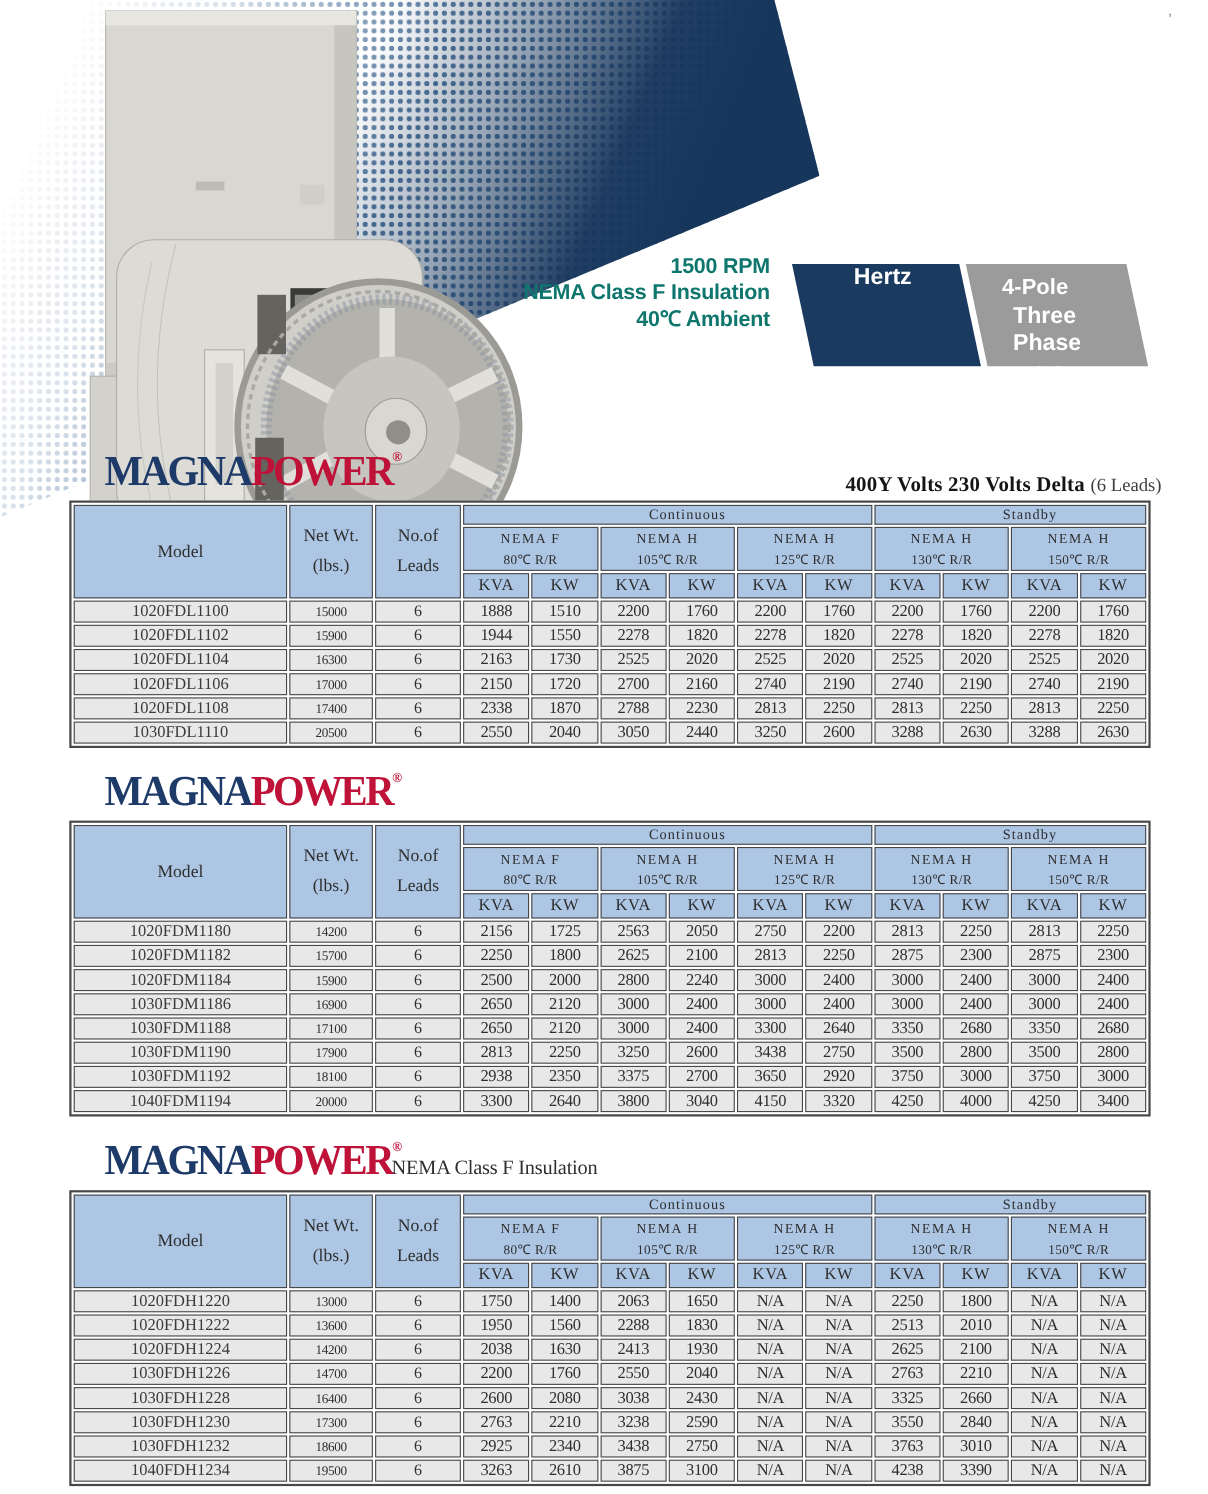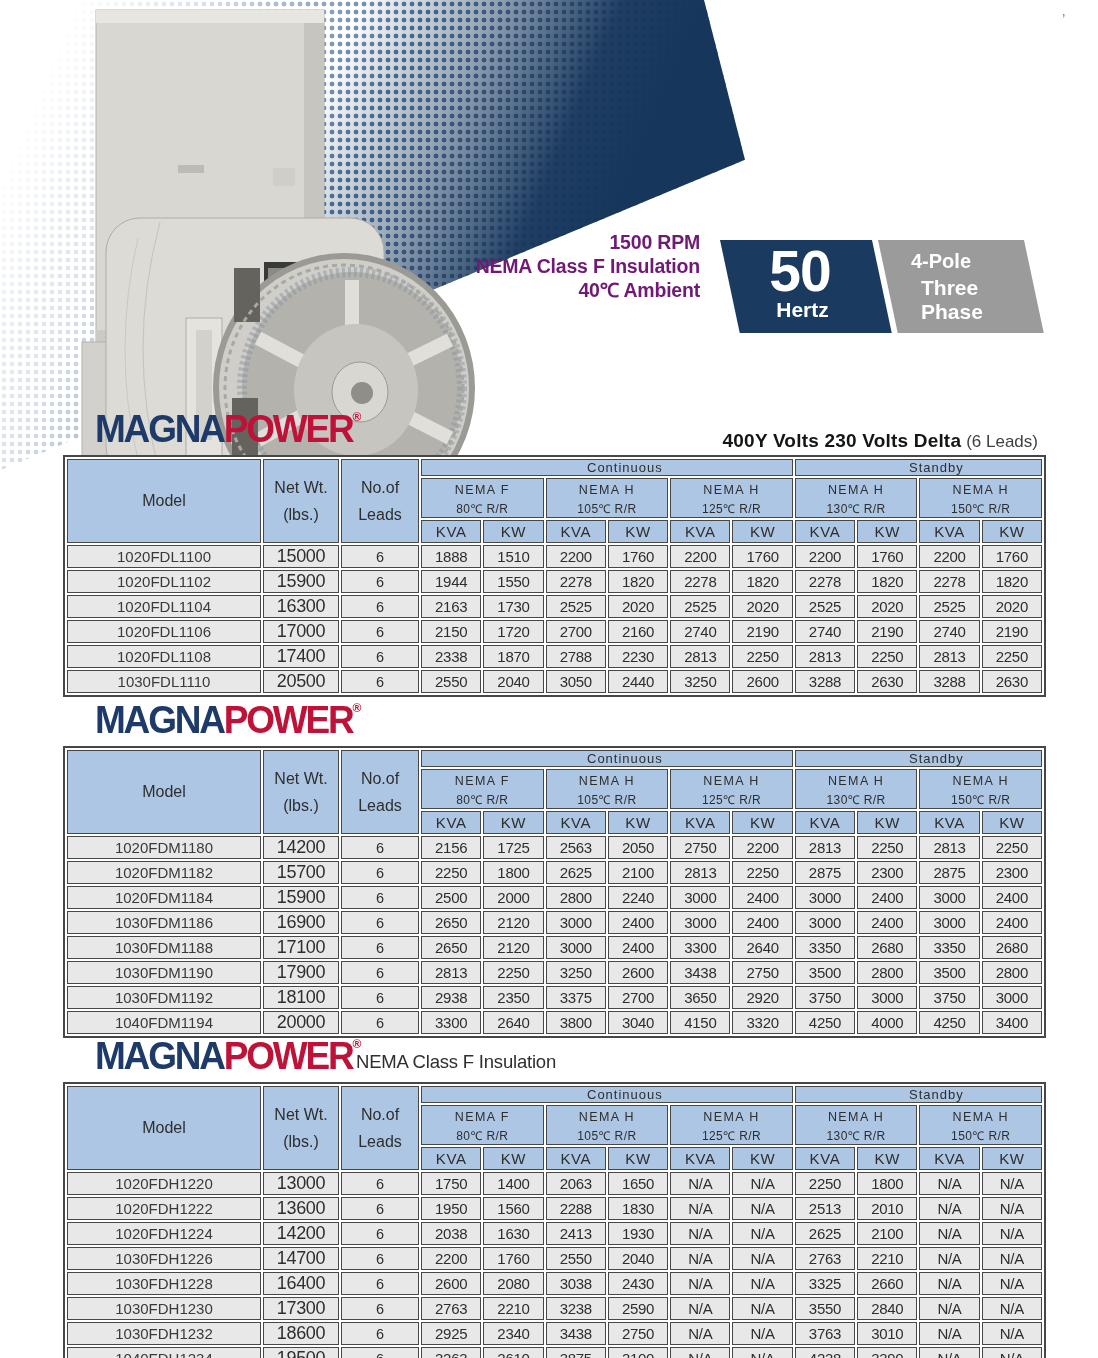--- a/index.html
+++ b/index.html
@@ -16,66 +16,66 @@
       radial-gradient(circle at 50% 50%, #51759d 2.1px, rgba(81,117,157,0) 2.7px);
     background-size: 100% 100%, 100% 100%, 8px 8px;
   }
   .stray { position:absolute; left:1062px; top:10px; font-size:15px; color:#8a8a8a; }
 
   .generator { position:absolute; left:18px; top:0; width:458px; height:522px; }
 
   
   .specs {
     position:absolute; right:398px; top:231px; width:420px;
-    text-align:right; font-size:19.5px; font-weight:bold; color:#701a75; line-height:23.8px;
+    text-align:right; font-size:19.5px; font-weight:bold; color:#0f766e; line-height:23.8px;
     letter-spacing:-0.2px;
   }
   .specs sup { font-size:11px; }
 
   
   .badge { position:absolute; top:240px; height:93px; }
   .badge-hz   { left:720px; width:152px; }
   .badge-type { left:878px; width:146px; }
   .badge-bg { position:absolute; inset:0; transform:skewX(12deg); transform-origin:0 0; }
   .badge-bg.navy { background:#1b3a5f; }
   .badge-bg.gray { background:#9b9b9b; }
   .badge > div:not(.badge-bg) { position:relative; color:#fff; font-weight:bold; }
   .hz-value { text-align:center; font-size:57px; line-height:54px; margin-top:4px; padding-left:8px; letter-spacing:-1px; }
   .hz-unit  { text-align:center; font-size:21px;  margin-top:0;  padding-left:13px; }
   .type-l1 { font-size:20px;   margin:10px 0 0 33px; }
   .type-l2 { font-size:21px;   margin:3px  0 0 43px; }
   .type-l3 { font-size:18.5px; margin:5px  0 0 51px; letter-spacing:0.3px; }
 
   
-  .sec { position:absolute; left:63px; width:1002px; }
+  .sec { position:absolute; left:63px; width:1002px;font-family:Liberation Serif, serif; }
   #sec0 { top:405px; } #sec1 { top:696px; } #sec2 { top:1032px; }
   .sec-head { position:relative; height:50px; }
   .logo { position:absolute; left:32px; bottom:4px; font-weight:bold; font-size:37px; letter-spacing:-2.2px; transform:scaleY(1.05); transform-origin:bottom left; white-space:nowrap; }
   .lg-m { color:#1e3a68; } .lg-p { color:#bf1238; }
   .lg-r { font-size:12px; color:#bf1238; vertical-align:20px; letter-spacing:0; }
   .sec-note { position:absolute; left:293px; bottom:9px; font-size:18.5px; color:#2f2f2f; letter-spacing:-0.2px; }
-  .sec-title { position:absolute; right:27px; bottom:3px; font-size:19px; color:#151515; white-space:pre; }
+  .sec-title { position:absolute; right:9px; bottom:3px; font-size:19px; color:#151515; white-space:pre; }
   .sec-title b { letter-spacing:0.2px; }
   .title-suffix { font-weight:normal; font-size:17px; color:#3f3f3f; margin-left:5px; }
 
   
   table.spec-table { border-collapse:separate; border-spacing:2px; table-layout:fixed; width:983px; background:#fff; border:2px solid #474747; }
   .spec-table th, .spec-table td { border:1px solid #474747; text-align:center; padding:0; overflow:hidden; white-space:nowrap; color:#2e2e2e; }
   .spec-table th { background:#adc6e4; font-weight:normal; }
   .spec-table td { background:#e8e8e8; height:20px; }
   th.h-band { height:13px; font-size:13px; letter-spacing:1px;padding-left:36px; }
   th.h-nema { height:30px; line-height:1.2; }
   .nema-name { font-size:12.5px; letter-spacing:1.4px; }
   .nema-temp { font-size:12px; letter-spacing:0.4px; }
   th.h-unit { height:23px; font-size:15px; letter-spacing:0.6px; }
   th.th-left { font-size:16px; color:#2e2e2e; }
   .th-stack span { display:block; }
   .th-stack .gap { margin-top:9px; }
   td.model-cell { font-size:15px; color:#3a3a3a; }
-  td.wt-cell    { font-size:18px; letter-spacing:-0.3px; }
+  td.wt-cell    { font-size:12px; letter-spacing:-0.3px; }
   td.leads-cell { font-size:14.5px; }
   td.value-cell { font-size:15px; letter-spacing:-0.3px; }
 </style>
 </head>
 <body>
 
 <div class="banner"></div>
 <div class="stray">’</div>
 
 <svg class="generator" viewBox="0 0 458 522">
@@ -125,21 +125,20 @@
 </svg>
 
 <div class="specs">
   <div>1500 RPM</div>
   <div>NEMA Class F Insulation</div>
   <div>40℃ Ambient</div>
 </div>
 
 <div class="badge badge-hz">
   <div class="badge-bg navy"></div>
-  <div class="hz-value">50</div>
   <div class="hz-unit">Hertz</div>
 </div>
 <div class="badge badge-type">
   <div class="badge-bg gray"></div>
   <div class="type-l1">4-Pole</div>
   <div class="type-l2">Three Phase</div>
   <div class="type-l3">High Voltage</div>
 </div>
 
 <div class="sec" id="sec0">

